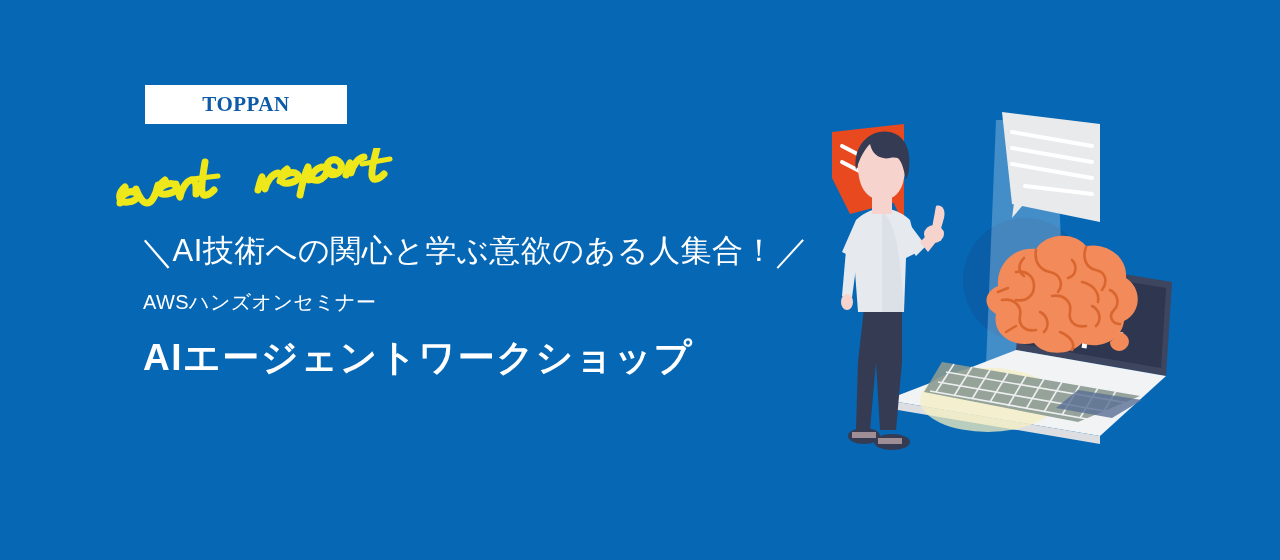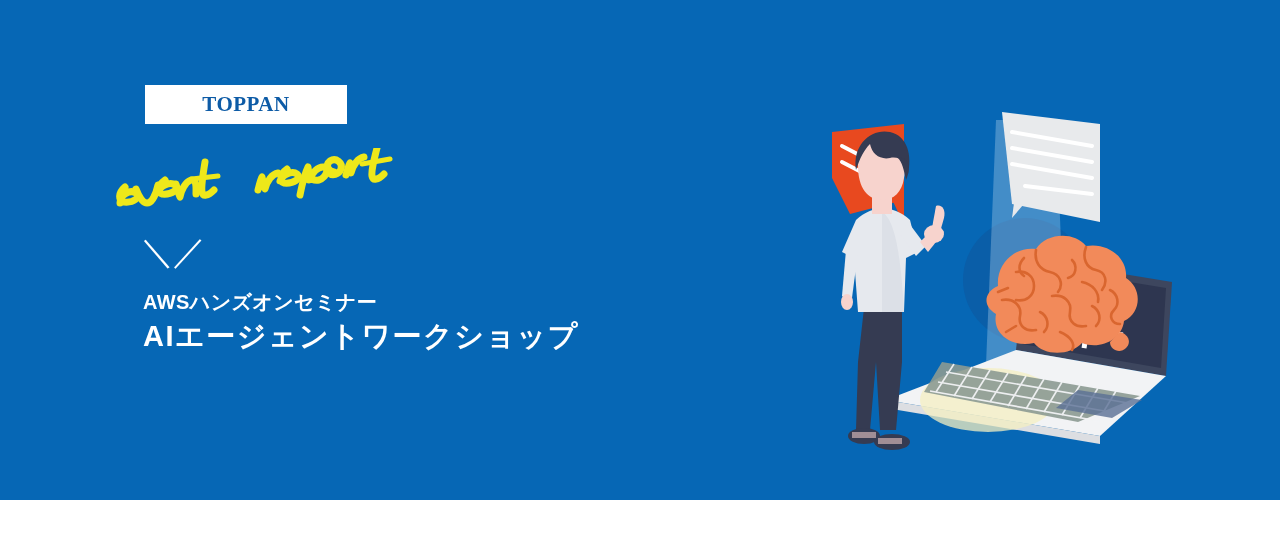--- a/index.html
+++ b/index.html
@@ -10,21 +10,21 @@
   body {
     width: 1280px;
     height: 560px;
     overflow: hidden;
     font-family: "Liberation Sans", "DejaVu Sans", sans-serif;
   }
 
   #banner {
     position: relative;
     width: 1280px;
-    height: 500px;
+    height: 560px;
     background: #0667b5;
     overflow: hidden;
   }
 
   
   #logo-box {
     position: absolute;
     left: 145px;
     top: 85px;
     width: 202px;
@@ -78,27 +78,27 @@
 
   
   #headline-block {
     position: absolute;
     left: 143px;
     top: 290px;
     color: #ffffff;
   }
   #eyebrow {
     font-size: 20px;
-    font-weight: bold;
+    font-weight: normal;
     letter-spacing: 0.4px;
     line-height: 1.2;
-    margin-bottom: 4px;
+    margin-bottom: 20px;
   }
   .headline-line {
-    font-size: 29px;
+    font-size: 37px;
     font-weight: bold;
     letter-spacing: 1.5px;
     line-height: 1.3;
     white-space: nowrap;
   }
 
   
   #illustration {
     position: absolute;
     left: 820px;
@@ -143,20 +143,21 @@
         <path d="M234 27 C236 20, 237 16, 238 15 C239 19, 239 23, 239 25 C241 17, 246 10, 252 9" stroke-width="7"></path>
 
         <path d="M265 0 C262 12, 259 22, 260 28 C261 33, 266 32, 272 26" stroke-width="7"></path>
         <path d="M250 16 L278 11" stroke-width="5"></path>
       </g>
     </svg>
   </div>
 
   <div id="catchcopy">
     <span class="slash-left">＼</span>
+    <span>AI技術への関心と学ぶ意欲のある人集合！</span>
     <span class="slash-right">／</span>
   </div>
 
   <div id="headline-block">
     <div id="eyebrow">AWSハンズオンセミナー</div>
     <div class="headline-line">AIエージェントワークショップ</div>
   </div>
 
   <div id="illustration">
     <svg width="400" height="380" viewBox="0 0 400 380" aria-hidden="true">

